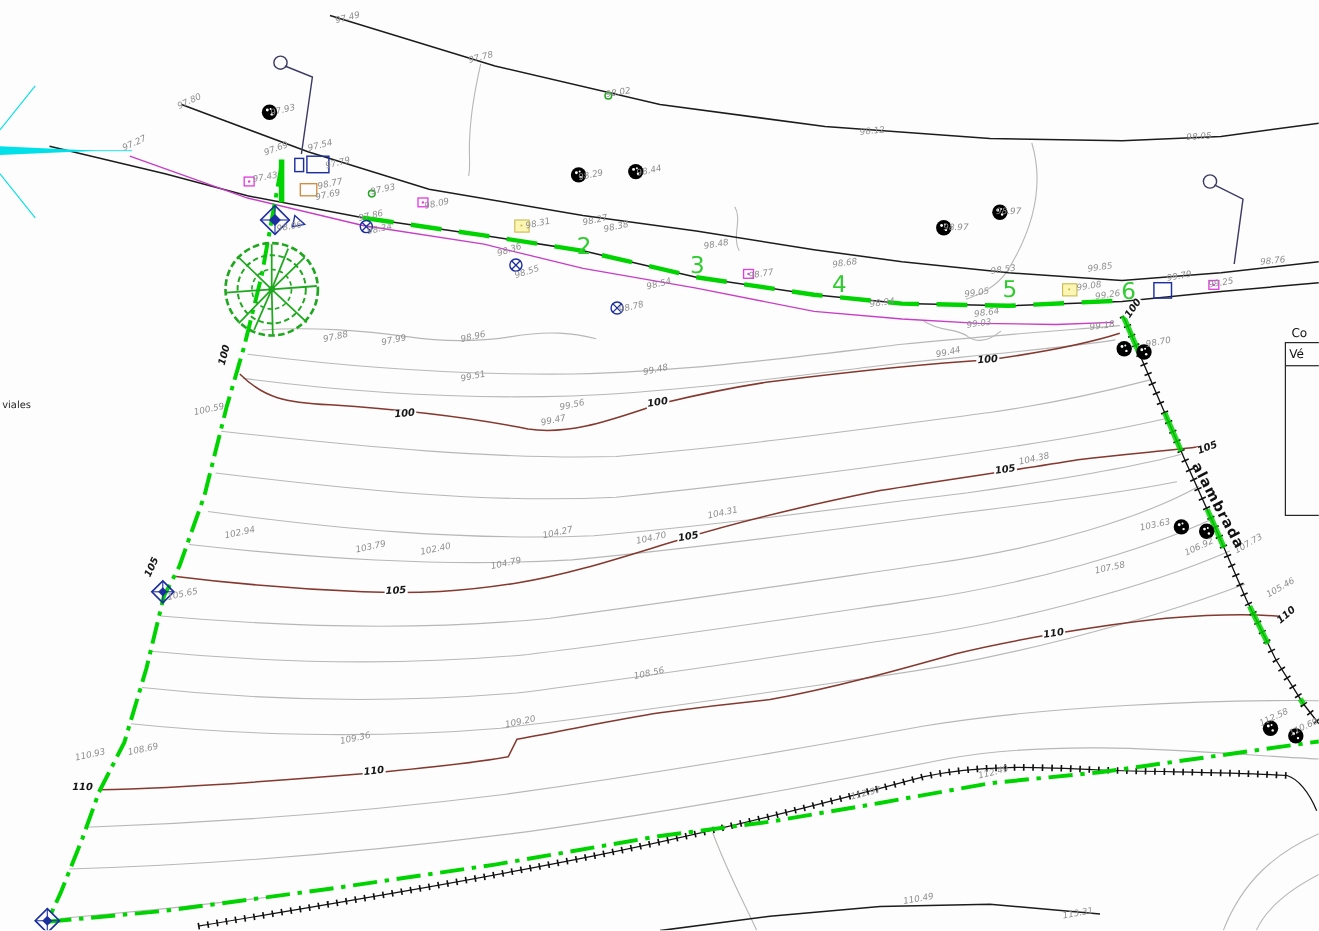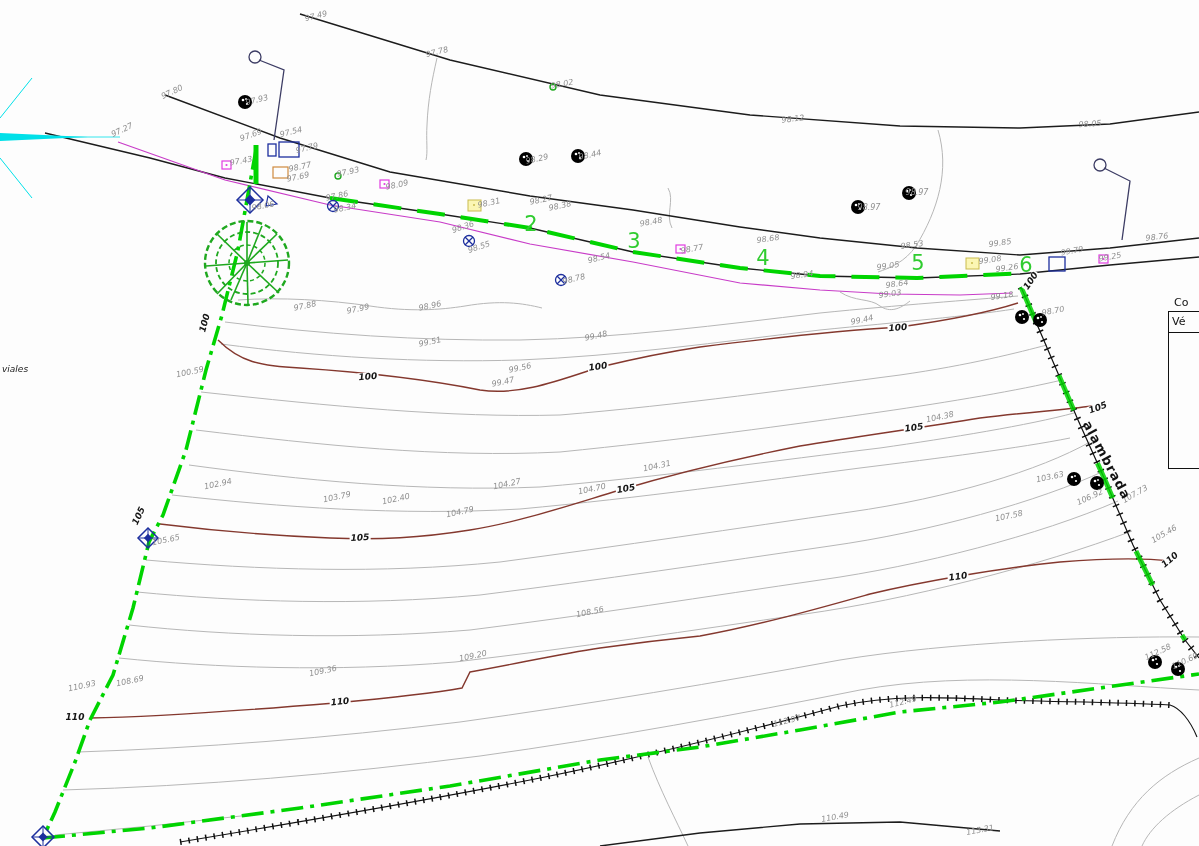--- a/index.html
+++ b/index.html
@@ -6,21 +6,21 @@
   #stage{position:relative;width:1199px;height:846px;overflow:hidden;background:#fdfdfd;
          font-family:"DejaVu Sans",sans-serif;}
   #plan{position:absolute;left:0;top:0;}
   .lbl{position:absolute;white-space:nowrap;transform-origin:center;}
   .spot{font-size:8px;color:var(--spot-gray);font-style:italic;letter-spacing:0;}
   .contour{font-size:9px;color:#151515;font-style:italic;font-weight:bold;background:#fdfdfd;padding:0 1px;line-height:9px;}
   .station{font-size:21px;color:var(--station-green);line-height:20px;}
   .side-note{position:absolute;font-size:9px;color:#222;}
   #alambrada-label{position:absolute;left:1093px;top:418px;font-size:13px;font-weight:bold;color:#111;
                    transform:rotate(62deg);transform-origin:left top;letter-spacing:1px;}
-  #viales-label{left:2px;top:364px;font-style:italic;}
+  #viales-label{left:2px;top:364px;}
   #coord-table{position:absolute;left:1168px;top:296px;width:46px;color:#111;}
   #coord-table .tbl-title{font-size:11px;margin-left:6px;}
   #coord-table .tbl-box{border:1px solid #111;margin-top:2px;height:156px;}
   #coord-table .tbl-head{border-bottom:1px solid #111;font-size:11px;padding:3px 2px 4px 3px;}
 </style>
 </head>
 <body>
 
 <div id="stage">
 

